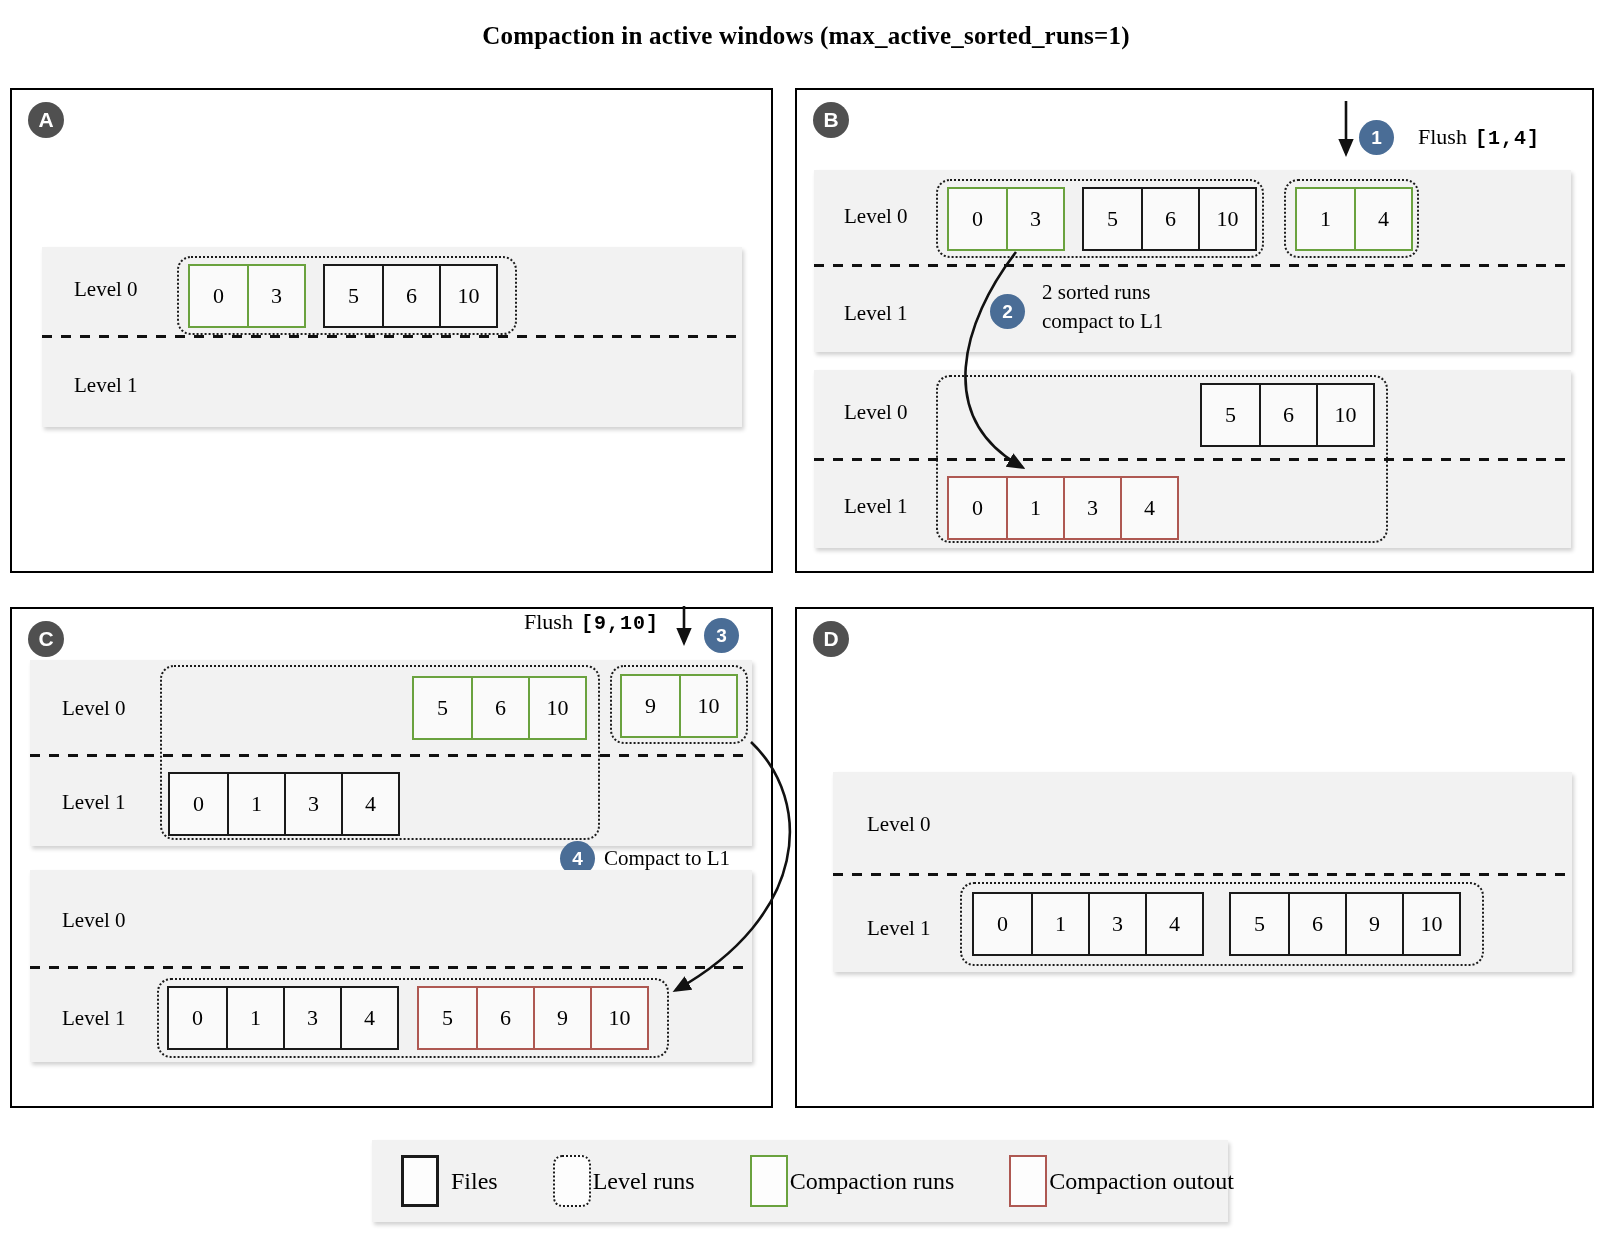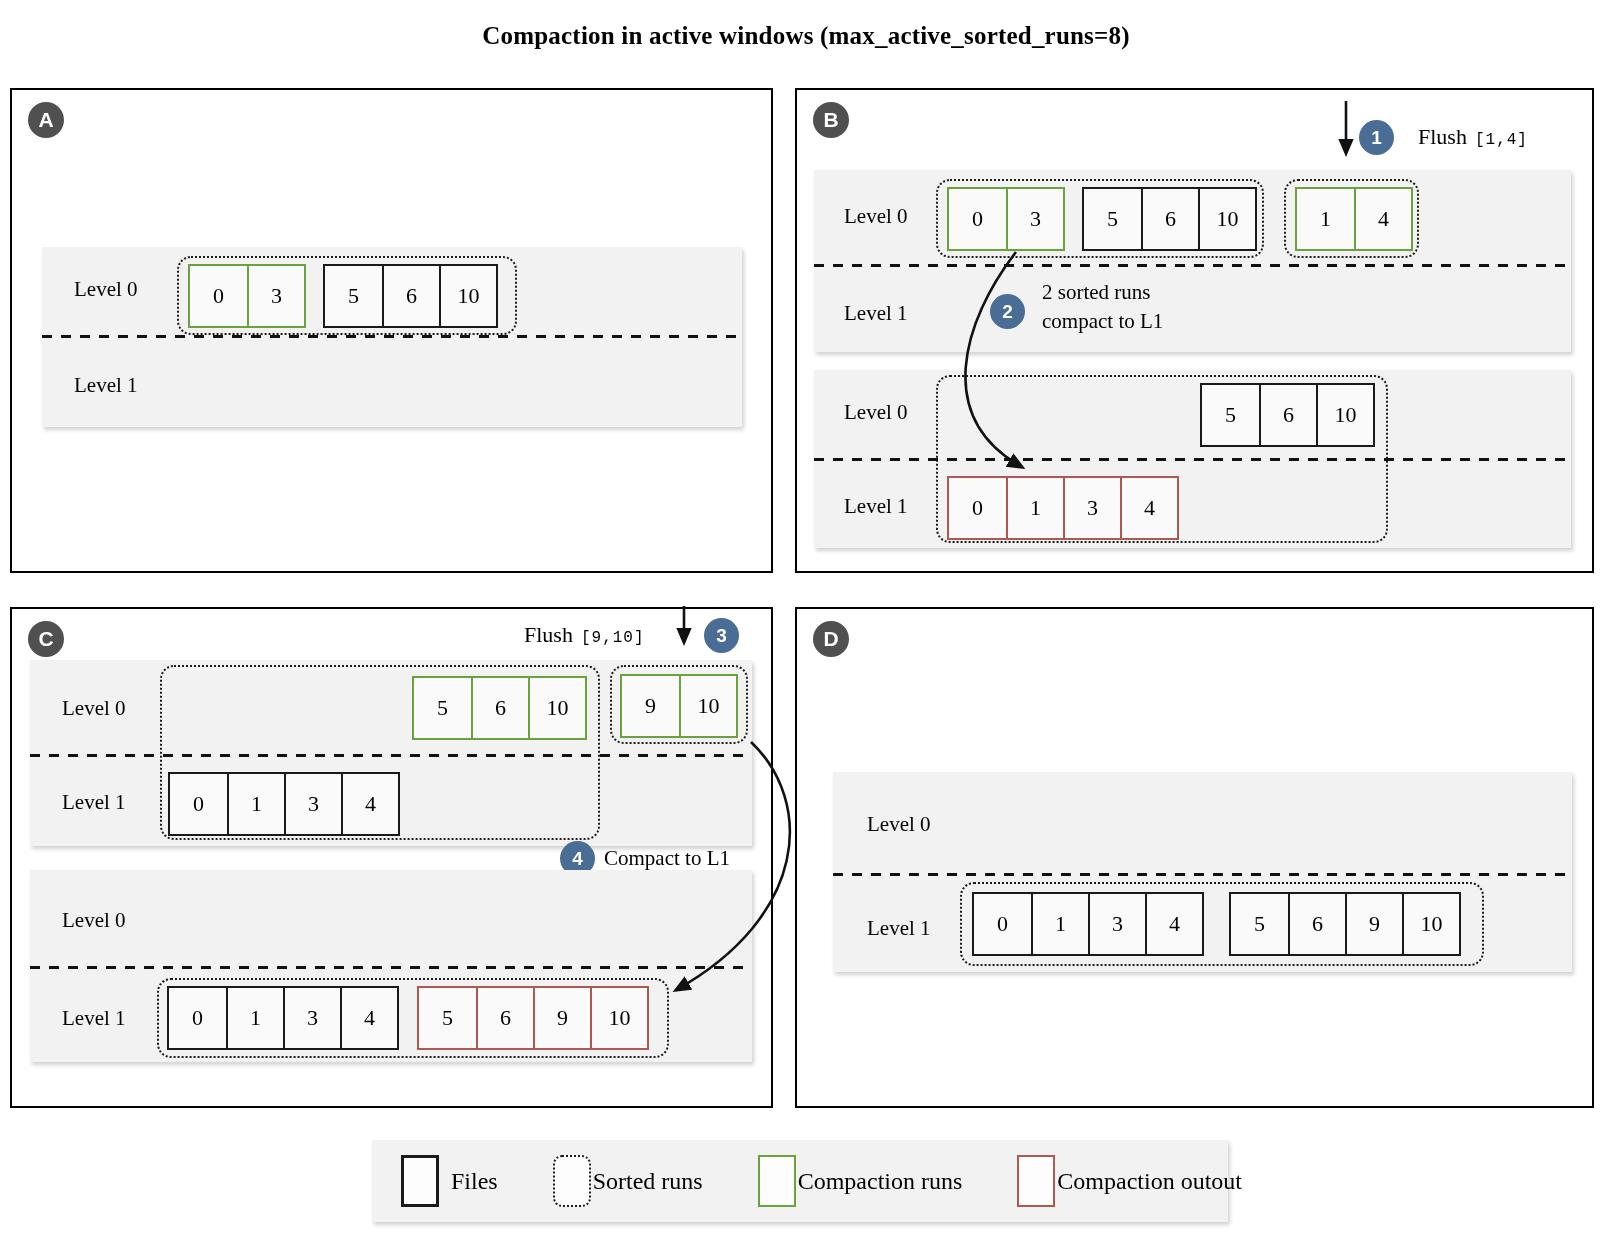--- a/index.html
+++ b/index.html
@@ -48,41 +48,41 @@
   }
   .group.black .cell + .cell{border-left:2px solid var(--files);}
   .group.green .cell + .cell{border-left:2px solid var(--compaction_input);}
   .group.red .cell + .cell{border-left:2px solid var(--compaction_output);}
   .step{
     position:absolute;width:35px;height:35px;border-radius:50%;
     background:var(--step_circle);color:#fff;display:flex;align-items:center;justify-content:center;
     font-family:"Liberation Sans",sans-serif;font-weight:bold;font-size:19px;
   }
   .flush{position:absolute;font-size:22px;white-space:nowrap;}
-  .code{font-family:"Liberation Mono",monospace;font-size:16px;margin-left:8px;letter-spacing:1px;}
+  .code{font-family:"Liberation Mono",monospace;font-size:20px;margin-left:8px;letter-spacing:1px;font-weight:bold;}
   .note{position:absolute;font-size:21px;line-height:29px;white-space:nowrap;}
   .steplabel{position:absolute;font-size:21px;white-space:nowrap;}
   #arrows{position:absolute;left:0;top:0;pointer-events:none;z-index:6;}
   .legend{
     position:absolute;left:372px;top:1140px;width:856px;height:82px;
     background:var(--band_bg);box-shadow:2px 3px 4px rgba(0,0,0,0.18);
     display:flex;align-items:center;padding-left:29px;
   }
   .lgbox{width:38px;height:52px;background:#fdfdfd;flex:0 0 auto;}
   .lgbox.files-b{border:3px solid var(--files);margin-right:12px;}
   .lgbox.run-b{border:2.5px dotted var(--sorted_run);border-radius:9px;margin-right:2px;}
   .lgbox.green-b{border:2.5px solid var(--compaction_input);margin-right:2px;}
   .lgbox.red-b{border:2.5px solid var(--compaction_output);margin-right:2px;}
   .lgtext{font-size:24px;margin-right:55px;white-space:nowrap;}
   .lgtext:last-child{margin-right:12px;}
 </style>
 </head>
 <body>
 
-<div class="title">Compaction in active windows (max_active_sorted_runs=8)</div>
+<div class="title">Compaction in active windows (max_active_sorted_runs=1)</div>
 
 <div class="panel" id="panelA">
   <div class="badge">A</div>
   <div class="band" style="left:30px;top:157px;width:700px;height:180px;">
     <div class="lvl" style="left:32px;top:30px;">Level 0</div>
     <div class="divider" style="top:88px;"></div>
     <div class="lvl" style="left:32px;top:126px;">Level 1</div>
     <div class="run" style="left:135px;top:9px;width:340px;height:79px;"></div>
     <div class="group green" style="left:146px;top:17px;">
       <div class="cell">0</div>
@@ -145,21 +145,21 @@
       <div class="cell">1</div>
       <div class="cell">3</div>
       <div class="cell">4</div>
     </div>
   </div>
 </div>
 
 <div class="panel" id="panelC">
   <div class="badge">C</div>
 
-  <div class="flush" style="left:512px;top:13px;text-align:center;">
+  <div class="flush" style="left:512px;top:0;text-align:center;">
     <span>Flush</span><span class="code">[9,10]</span>
   </div>
   <div class="step" style="left:692px;top:9px;">3</div>
 
   <div class="band" style="left:18px;top:51px;width:722px;height:186px;">
     <div class="run" style="left:130px;top:5px;width:440px;height:175px;"></div>
     <div class="lvl" style="left:32px;top:36px;">Level 0</div>
     <div class="group green" style="left:382px;top:16px;">
       <div class="cell">5</div>
       <div class="cell">6</div>
@@ -234,18 +234,18 @@
   <path d="M1346,101 L1346,153" stroke="#111" stroke-width="2.6" fill="none" marker-end="url(#ah)"></path>
   <path d="M1016,252 C962,322 934,418 1022,467" stroke="#111" stroke-width="2.6" fill="none" marker-end="url(#ah)"></path>
   <path d="M684,606 L684,642" stroke="#111" stroke-width="2.6" fill="none" marker-end="url(#ah)"></path>
   <path d="M751,742 C814,802 808,916 676,990" stroke="#111" stroke-width="2.6" fill="none" marker-end="url(#ah)"></path>
 </svg>
 
 <div class="legend">
   <span class="lgbox files-b"></span>
   <span class="lgtext">Files</span>
   <span class="lgbox run-b"></span>
-  <span class="lgtext">Sorted runs</span>
+  <span class="lgtext">Level runs</span>
   <span class="lgbox green-b"></span>
   <span class="lgtext">Compaction runs</span>
   <span class="lgbox red-b"></span>
   <span class="lgtext">Compaction outout</span>
 </div>
 
 </body></html>

